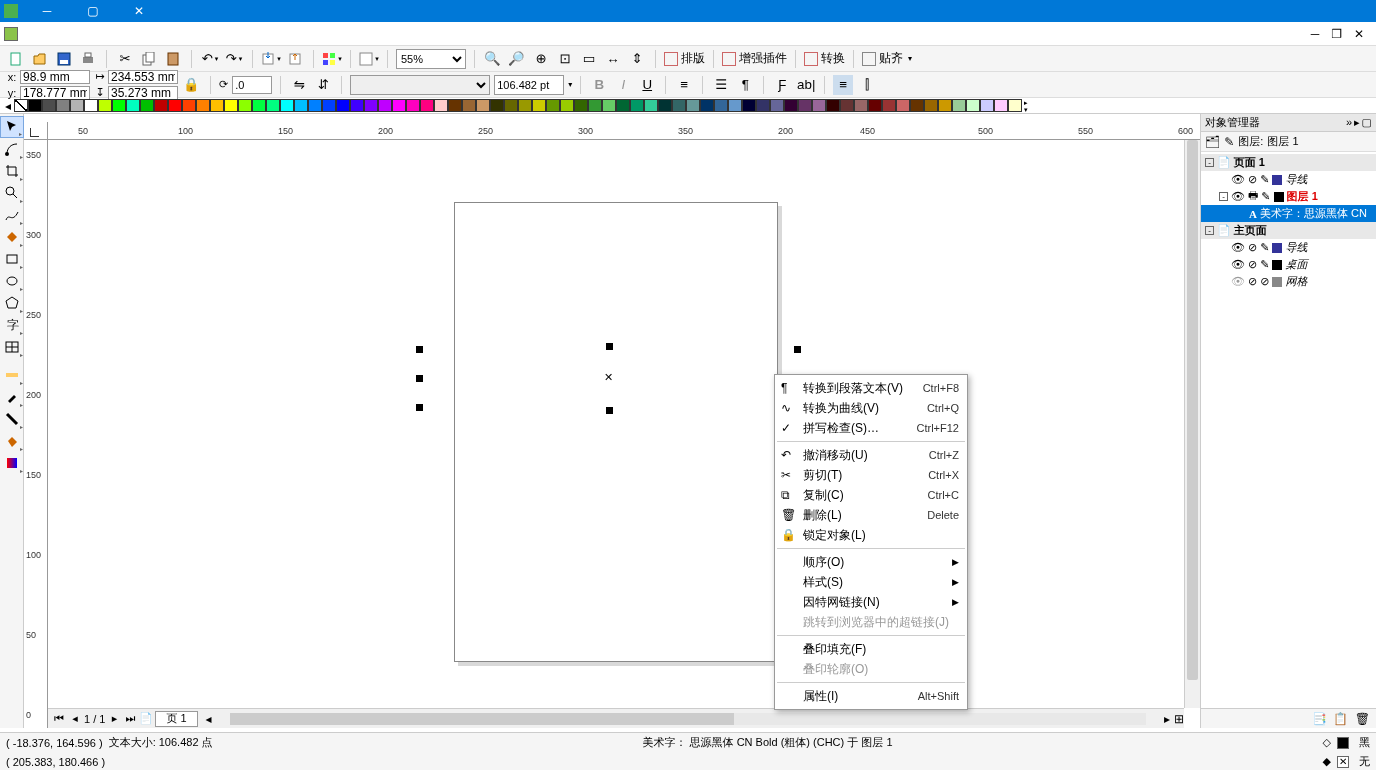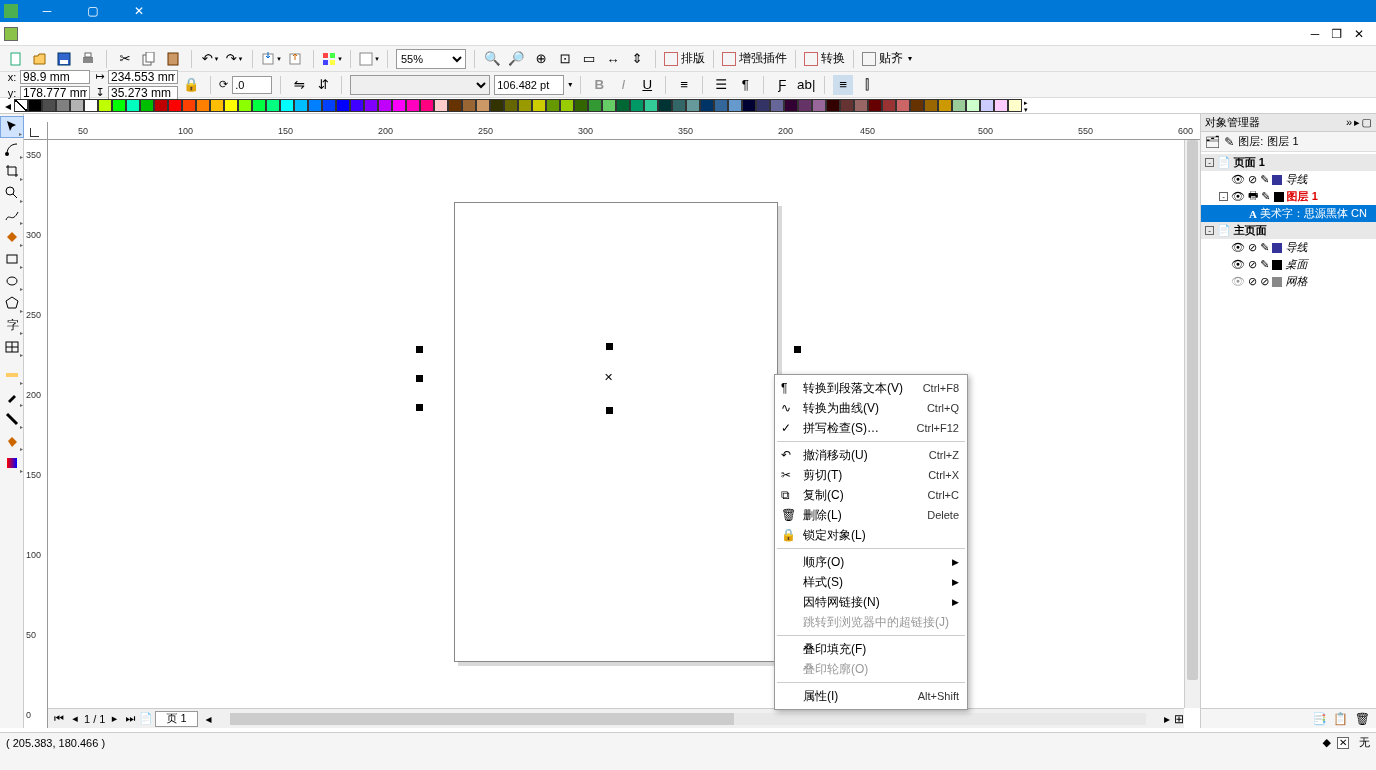--- a/index.html
+++ b/index.html
@@ -651,20 +651,32 @@
       <div class="cm-sep"></div>
       <div class="cm-item">
         <span>属性(I)</span>
         <span class="shortcut">Alt+Shift</span>
       </div>
     </div>
 </div>
 
 <div class="statusbar">
   <div class="status-row">
+    <span>( -18.376, 164.596 )</span>
+    <span style="margin-left:6px">文本大小: 106.482 点</span>
+    <span class="spacer"></span>
+    <span>美术字： 思源黑体 CN Bold (粗体) (CHC) 于 图层 1</span>
+    <span class="spacer"></span>
+    <div class="sright">
+      <span>◇</span>
+      <div class="fillprev"></div>
+      <span>黑</span>
+    </div>
+  </div>
+  <div class="status-row">
     <span>( 205.383, 180.466 )</span>
     <div class="sright">
       <span>◆</span>
       <div class="noneprev"></div>
       <span>无</span>
     </div>
   </div>
 </div>
 
 </body></html>

